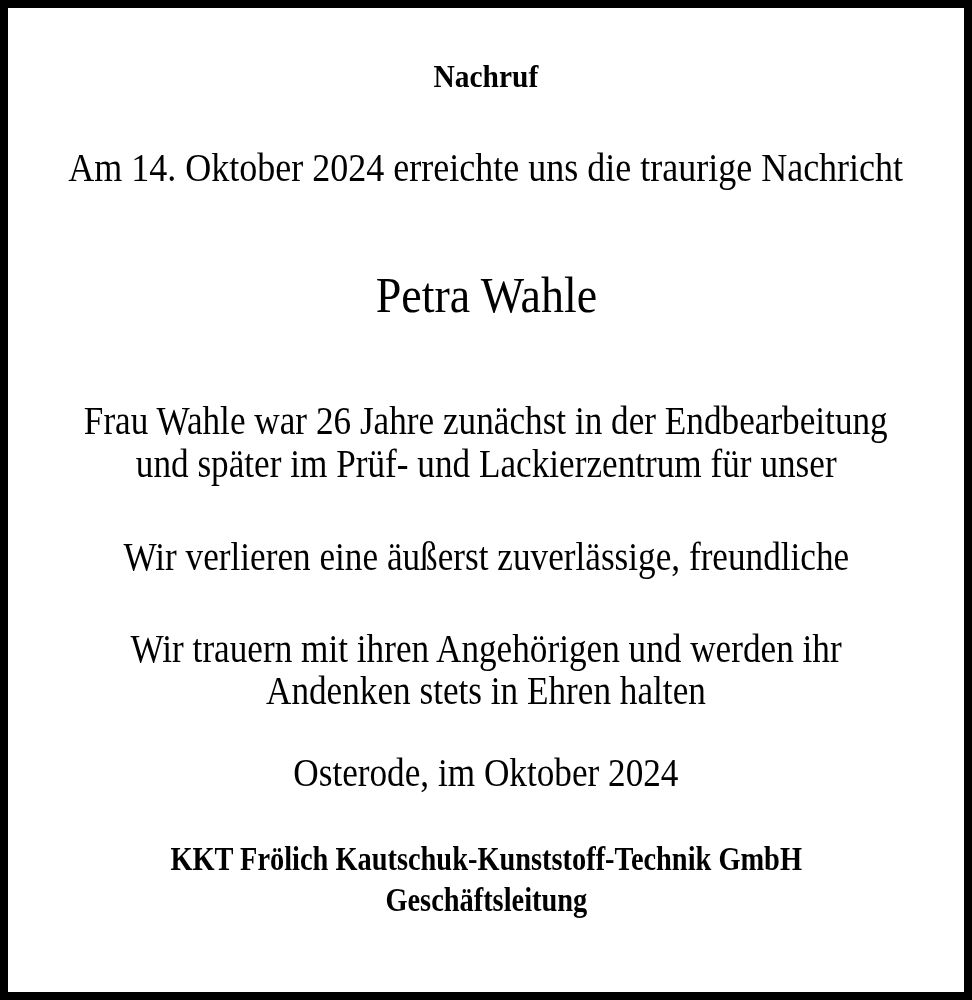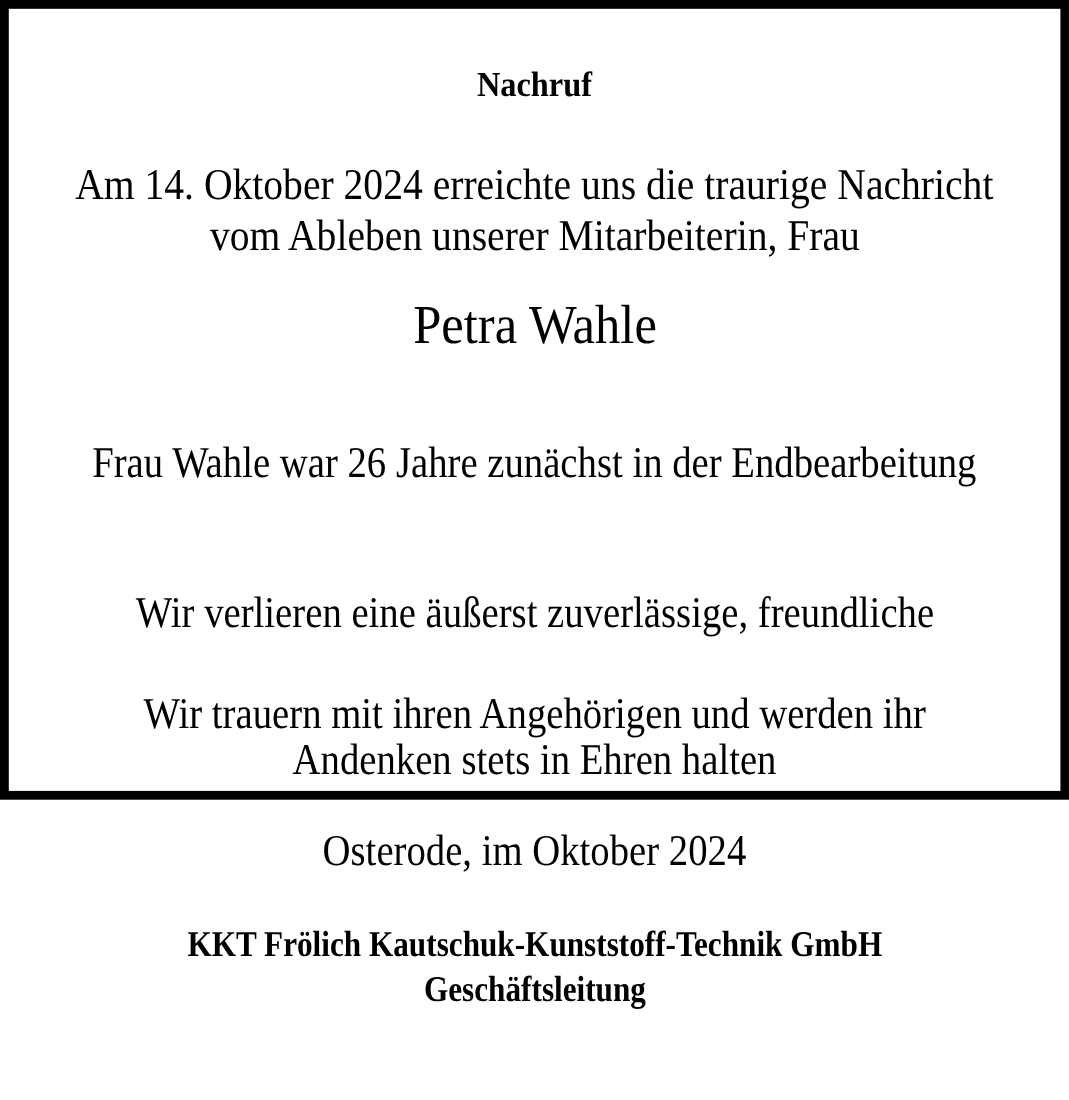--- a/index.html
+++ b/index.html
@@ -1,20 +1,20 @@
 <!DOCTYPE html>
 <html><head>
   <meta charset="utf-8">
   <style>
     html, body { margin: 0; padding: 0; background: #ffffff; }
     body { width: 972px; height: 1000px; overflow: hidden; }
     .frame {
       position: relative;
       box-sizing: border-box;
-      width: 972px; height: 727px;
+      width: 972px; height: 1000px;
       border: 8px solid #000000;
       background: #ffffff;
       font-family: "Liberation Serif", serif;
       color: #000000;
     }
     .line {
       position: absolute;
       left: 0; right: 0;
       text-align: center;
       white-space: nowrap;
@@ -26,25 +26,25 @@
     .name { top: 262px; font-size: 50px; }
     .bold32 { font-size: 33px; font-weight: bold; text-decoration: underline; }
   </style>
 </head>
 <body>
 
 <div class="frame">
   <div class="line title"><span class="cond" style="transform:scaleX(0.92)">Nachruf</span></div>
 
   <div class="line body36" style="top:140px"><span class="cond" style="transform:scaleX(0.9)">Am 14. Oktober 2024 erreichte uns die traurige Nachricht</span></div>
-  <div class="line body36" style="top:186px"><span class="cond" style="transform:scaleX(0.9)">vom Ableben unserer Mitarbeiterin, Frau</span></div>
 
   <div class="line name"><span class="cond" style="transform:scaleX(0.92)">Petra Wahle</span></div>
 
   <div class="line body36" style="top:393px"><span class="cond" style="transform:scaleX(0.88)">Frau Wahle war 26 Jahre zunächst in der Endbearbeitung</span></div>
+  <div class="line body36" style="top:436px"><span class="cond" style="transform:scaleX(0.88)">und später im Prüf- und Lackierzentrum für unser</span></div>
 
   <div class="line body36" style="top:529px"><span class="cond" style="transform:scaleX(0.88)">Wir verlieren eine äußerst zuverlässige, freundliche</span></div>
 
   <div class="line body36" style="top:621px"><span class="cond" style="transform:scaleX(0.88)">Wir trauern mit ihren Angehörigen und werden ihr</span></div>
   <div class="line body36" style="top:663px"><span class="cond" style="transform:scaleX(0.88)">Andenken stets in Ehren halten</span></div>
 
   <div class="line body36" style="top:745px"><span class="cond" style="transform:scaleX(0.88)">Osterode, im Oktober 2024</span></div>
 
   <div class="line bold32" style="top:835px"><span class="cond" style="transform:scaleX(0.86)">KKT Frölich Kautschuk-Kunststoff-Technik GmbH</span></div>
   <div class="line bold32" style="top:876px"><span class="cond" style="transform:scaleX(0.86)">Geschäftsleitung</span></div>

